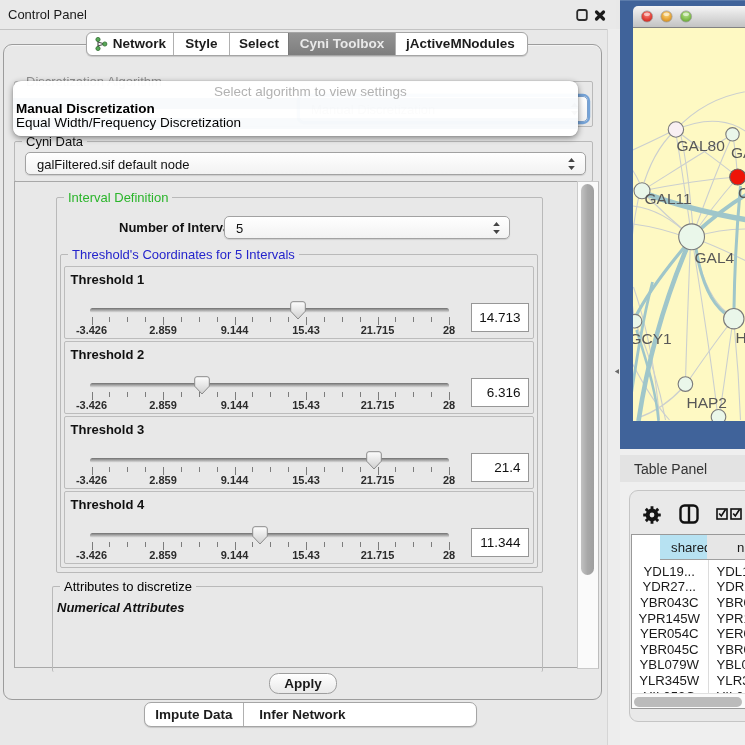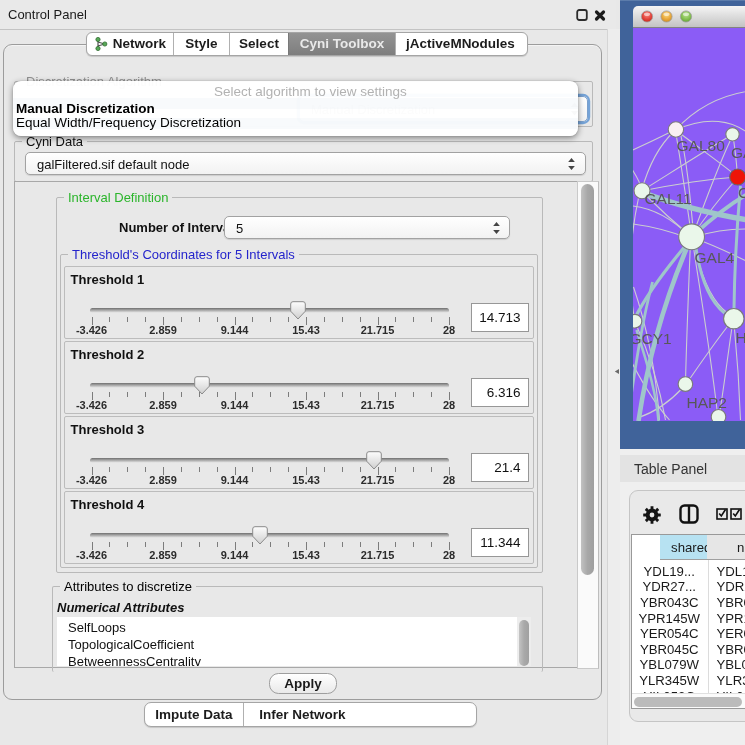--- a/index.html
+++ b/index.html
@@ -251,27 +251,20 @@
           </linearGradient>
         </defs>
     </svg>
     <div class="vbox" style="left:406px;top:36px;width:58px;height:29px;">11.344</div>
   </div>
 
   <div class="gb" style="left:52px;top:586px;width:489px;height:85px;border-bottom:none;">
     <span style="color:#000000;">Attributes to discretize</span>
   </div>
   <div class="thead" style="left:57px;top:600px;font-style:italic;">Numerical Attributes</div>
-  <div class="abs" style="left:57px;top:617px;width:474px;height:49px;background:#fff;overflow:hidden;font-size:13px;color:#111;">
-    <div style="position:absolute;left:11px;top:3px;">SelfLoops</div>
-    <div style="position:absolute;left:11px;top:20px;">TopologicalCoefficient</div>
-    <div style="position:absolute;left:11px;top:37px;">BetweennessCentrality</div>
-    <div style="position:absolute;right:0;top:0;width:14px;height:49px;background:#ededed;"></div>
-    <div style="position:absolute;right:2px;top:3px;width:10px;height:46px;background:linear-gradient(90deg,#c4c4c4,#a9a9a9 50%,#a0a0a0);border-radius:5px;"></div>
-  </div>
 
   <div class="abs" style="left:269px;top:673px;width:66px;height:18.5px;background:linear-gradient(#ffffff,#e9e9e9);border:1px solid #9e9e9e;border-radius:9.5px;display:flex;align-items:center;justify-content:center;font-size:13.5px;font-weight:700;color:#1a1a1a;">Apply</div>
 
   <div class="seg" style="left:86px;top:31.5px;width:440px;height:22px;">
     <div style="width:86px;">
       <svg width="15" height="16" viewBox="0 0 15 16" style="margin-right:4px;">
         <path d="M4 3.5 V12.5 M4 6 L10.5 8 M4 10 L10.5 8" stroke="#555" stroke-width="1.2" fill="none"></path>
         <circle cx="4" cy="3.5" r="2.1" fill="#57a857" stroke="#2e6b2e" stroke-width="0.8"></circle>
         <circle cx="4" cy="12.5" r="2.1" fill="#57a857" stroke="#2e6b2e" stroke-width="0.8"></circle>
         <circle cx="10.8" cy="8" r="2.1" fill="#57a857" stroke="#2e6b2e" stroke-width="0.8"></circle>
@@ -320,21 +313,21 @@
           <stop offset="1" stop-color="#5d9e2f"></stop>
         </radialGradient>
     </defs>
     <circle cx="9" cy="7.5" r="5.6" fill="url(#rg)" stroke="#9f9f9f" stroke-width="0.8"></circle>
     <circle cx="28.5" cy="7.5" r="5.6" fill="url(#yg)" stroke="#9f9f9f" stroke-width="0.8"></circle>
     <circle cx="48" cy="7.5" r="5.6" fill="url(#gg)" stroke="#9f9f9f" stroke-width="0.8"></circle>
     <ellipse cx="9" cy="5.2" rx="3.1" ry="1.8" fill="rgba(255,255,255,0.55)"></ellipse>
     <ellipse cx="28.5" cy="5.2" rx="3.1" ry="1.8" fill="rgba(255,255,255,0.55)"></ellipse>
     <ellipse cx="48" cy="5.2" rx="3.1" ry="1.8" fill="rgba(255,255,255,0.55)"></ellipse>
   </svg>
-  <div class="abs" id="netcanvas" style="left:632.5px;top:28px;width:112.5px;height:392.5px;background:#8b5cf6;overflow:hidden;">
+  <div class="abs" id="netcanvas" style="left:632.5px;top:28px;width:112.5px;height:392.5px;background:#fef9c3;overflow:hidden;">
     <svg width="113" height="393" viewBox="632.5 28 113 393" style="position:absolute;left:0;top:0;">
       <g fill="none" stroke="#cbcfcf" stroke-width="1.1">
         <path d="M675 130 C 700 103, 728 92, 760 90"></path>
         <path d="M675 130 C 706 116, 733 119, 752 137"></path>
         <path d="M632 150 C 648 143, 662 136, 672 131"></path>
         <path d="M632 170 C 637 178, 640 184, 641 189"></path>
         <path d="M641 191 C 649 162, 661 143, 674 131"></path>
         <path d="M641 191 C 673 171, 706 150, 731 135"></path>
         <path d="M641 191 C 676 184, 710 179, 736 177"></path>
         <path d="M675 130 C 696 146, 719 162, 736 176"></path>

